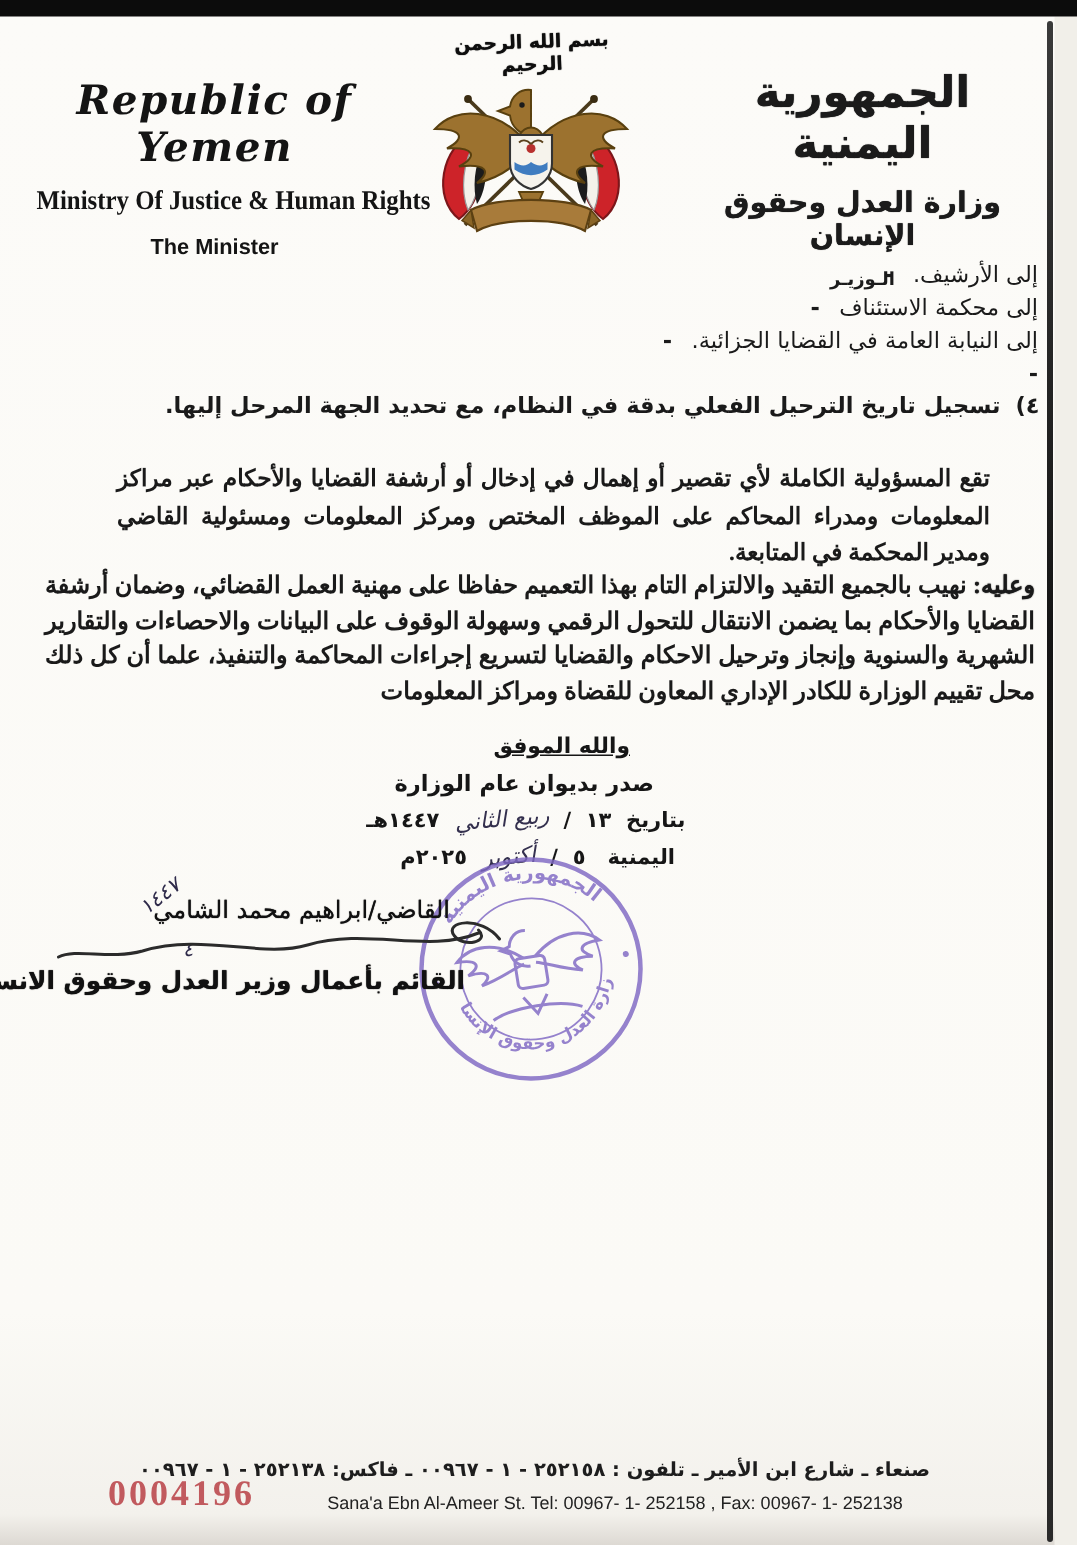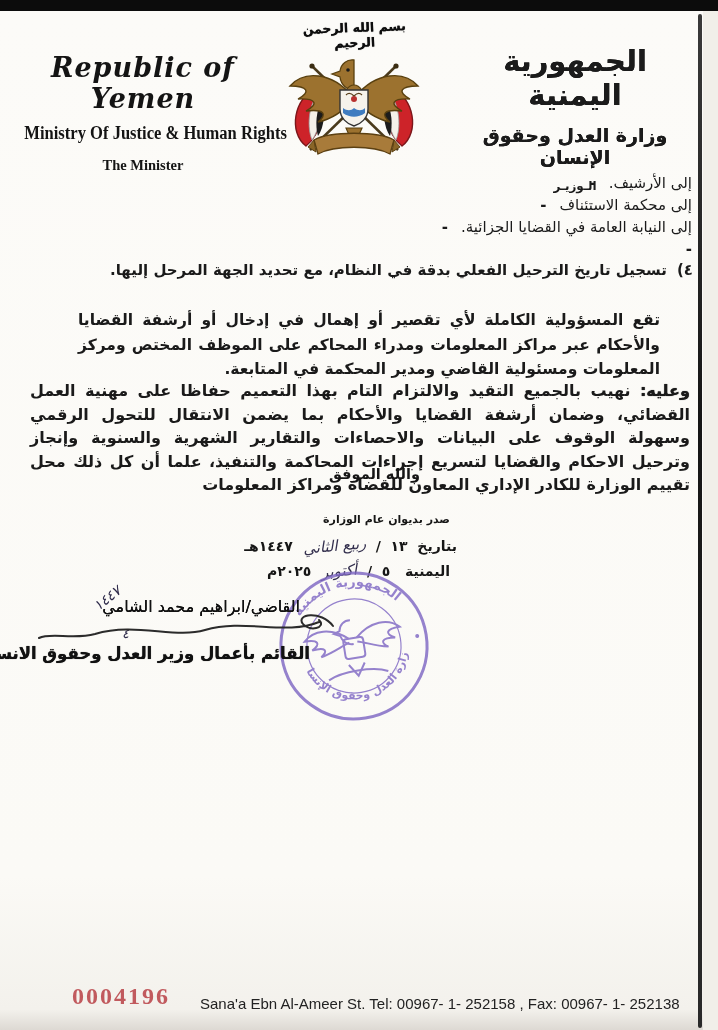--- a/index.html
+++ b/index.html
@@ -7,46 +7,46 @@
   .page{position:relative;width:718px;height:1030px;background:linear-gradient(180deg,#fcfbf8 0%,#fbfaf6 85%,#f3f1ec 98%,#ddd9d3 100%);}
   .abs{position:absolute;}
   .ar{direction:rtl;unicode-bidi:plaintext;font-family:"DejaVu Sans",sans-serif;color:#1b1b1b;}
   
   .top-strip{left:0;top:0;width:718px;height:11px;background:#0c0c0c;}
   .right-line{left:698px;top:14px;width:4px;height:1014px;background:linear-gradient(180deg,#3a3a3a,#151515 40%,#2a2a2a);border-radius:2px;}
   .right-margin{left:703px;top:11px;width:15px;height:1019px;background:#f1efe9;}
   
   .en1{font-family:"DejaVu Serif",serif;font-style:italic;font-weight:bold;font-size:27px;color:#141414;letter-spacing:1px;}
   .en2{font-family:"Liberation Serif",serif;font-weight:bold;font-size:18px;color:#141414;transform:scaleX(.92);transform-origin:center;white-space:nowrap;}
-  .en3{font-family:Liberation Serif, serif;font-weight:bold;font-size:14.5px;color:#141414;}
+  .en3{font-family:Liberation Sans, sans-serif;font-weight:bold;font-size:14.5px;color:#141414;}
   
   .ar1{font-size:29px;font-weight:bold;letter-spacing:-1px;text-shadow:0 0 .6px #000;}
   .ar2{font-size:19px;font-weight:bold;text-shadow:0 0 .5px #000;}
   .ar3{font-size:12px;font-weight:bold;}
   .ctr{text-align:center;}
   
   .dist-item{display:flex;justify-content:flex-end;align-items:center;gap:13px;height:22px;}
   .dist-text{direction:rtl;font-size:15px;font-weight:normal;color:#1a1a1a;}
   .dash{font-size:15px;font-weight:bold;color:#1a1a1a;}
   .num-item{direction:rtl;text-align:right;font-size:15px;font-weight:bold;color:#1a1a1a;white-space:nowrap;}
   .num{display:inline-block;margin-left:10px;}
-  .para{direction:rtl;text-align:justify;text-align-last:right;font-weight:bold;color:#1a1a1a;}
+  .para{direction:rtl;text-align:justify;text-align-last:right;font-weight:bold;color:#1a1a1a;font-family:Liberation Serif, serif;}
   .lead{font-weight:bold;text-shadow:0 0 .8px #000;}
   
   .close-line{direction:rtl;text-align:right;font-weight:bold;color:#161616;white-space:nowrap;}
   .hw{display:inline-block;font-weight:normal;font-style:italic;color:#34304e;}
   .hw-month{transform:rotate(-5deg);font-size:15px;}
   .hw-year{transform:rotate(-38deg);font-size:14px;color:#2e2a4a;}
   .hw-num{font-size:13px;color:#2e2a4a;font-style:italic;}
   .sig-name{direction:rtl;text-align:center;font-size:16px;font-weight:normal;color:#111;white-space:nowrap;text-shadow:0 0 .6px #000;}
   .sig-title{direction:rtl;text-align:right;font-size:16.5px;font-weight:bold;color:#111;white-space:nowrap;text-shadow:0 0 .7px #000;}
   
   .serial{font-family:Liberation Serif, serif;font-size:24px;letter-spacing:2px;color:#c15a5e;font-weight:bold;}
   .addr-ar{direction:rtl;text-align:center;font-size:13px;font-weight:bold;color:#1d1d1d;white-space:nowrap;}
-  .addr-en{text-align:center;font-family:"Liberation Sans",sans-serif;font-size:15px;color:#222;white-space:nowrap;}
+  .addr-en{text-align:center;font-family:"Liberation Sans",sans-serif;font-size:12px;color:#222;white-space:nowrap;}
   .stamp{opacity:.82;transform:rotate(-9deg);}
   .bismillah{font-size:12.5px;font-weight:bold;color:#0e0e0e;transform:rotate(-2deg);text-shadow:0 0 .7px #000;letter-spacing:-.5px;}
 </style>
 </head>
 <body>
 
 <div class="page">
 
   <div class="abs right-margin"></div>
   <div class="abs top-strip"></div>
@@ -122,22 +122,22 @@
   <div class="abs num-item" style="right:25px;top:261px;width:660px;">
     <span class="num">٤)</span><span>تسجيل تاريخ الترحيل الفعلي بدقة في النظام، مع تحديد الجهة المرحل إليها.</span>
   </div>
 
   <div class="abs para" style="left:78px;top:308px;width:582px;font-size:15.5px;line-height:24.5px;">تقع المسؤولية الكاملة لأي تقصير أو إهمال في إدخال أو أرشفة القضايا والأحكام عبر مراكز المعلومات ومدراء المحاكم على الموظف المختص ومركز المعلومات ومسئولية القاضي ومدير المحكمة في المتابعة.</div>
 
   <div class="abs para" style="left:30px;top:379px;width:660px;font-size:16px;line-height:23.5px;">
     <span class="lead">وعليه:</span><span> نهيب بالجميع التقيد والالتزام التام بهذا التعميم حفاظا على مهنية العمل القضائي، وضمان أرشفة القضايا والأحكام بما يضمن الانتقال للتحول الرقمي وسهولة الوقوف على البيانات والاحصاءات والتقارير الشهرية والسنوية وإنجاز وترحيل الاحكام والقضايا لتسريع إجراءات المحاكمة والتنفيذ، علما أن كل ذلك محل تقييم الوزارة للكادر الإداري المعاون للقضاة ومراكز المعلومات</span>
   </div>
 
-  <div class="abs close-line" style="right:298px;top:466px;font-size:14.5px;">والله الموفق</div>
-  <div class="abs close-line" style="right:268px;top:513px;font-size:11px;">صدر بديوان عام الوزارة</div>
+  <div class="abs close-line" style="right:298px;top:490px;font-size:14.5px;text-decoration:underline;">والله الموفق</div>
+  <div class="abs close-line" style="right:282px;top:513px;font-size:15px;">صدر بديوان عام الوزارة</div>
 
   <div class="abs close-line" style="right:261px;top:537px;font-size:14px;">
     <span>بتاريخ</span>&nbsp;
     <span>١٣</span>&nbsp;
     <span>/</span>&nbsp;
     <span class="hw hw-month">ربيع الثاني</span>&nbsp;
     <span>١٤٤٧هـ</span>
   </div>
 
   <div class="abs close-line" style="right:268px;top:562px;font-size:14px;">
@@ -181,15 +181,16 @@
   <svg class="abs" style="left:35px;top:608px;" width="305" height="42" viewBox="0 0 305 42">
     <path d="M298 18 C286 2 260 6 268 16 C274 24 292 20 284 12 M284 14 C250 28 210 10 170 22 C140 31 100 14 60 26 C38 32 16 24 4 30" fill="none" stroke="#2b2b2b" stroke-width="2" stroke-linecap="round"></path>
   </svg>
 
   <div class="abs sig-title" style="right:408px;top:644px;">
     <span>القائم بأعمال وزير العدل وحقوق الانسان</span>&nbsp;
     
   </div>
 
   <div class="abs serial" style="left:72px;top:983px;">0004196</div>
+  <div class="abs addr-ar" style="left:200px;top:973px;width:420px;">صنعاء ـ شارع ابن الأمير ـ تلفون : ٢٥٢١٥٨ - ١ - ٠٠٩٦٧ ـ فاكس: ٢٥٢١٣٨ - ١ - ٠٠٩٦٧</div>
   <div class="abs addr-en" style="left:200px;top:995px;width:420px;">Sana'a Ebn Al-Ameer St.    Tel: 00967- 1- 252158 , Fax: 00967- 1- 252138</div>
 
 </div>
 
 </body></html>

